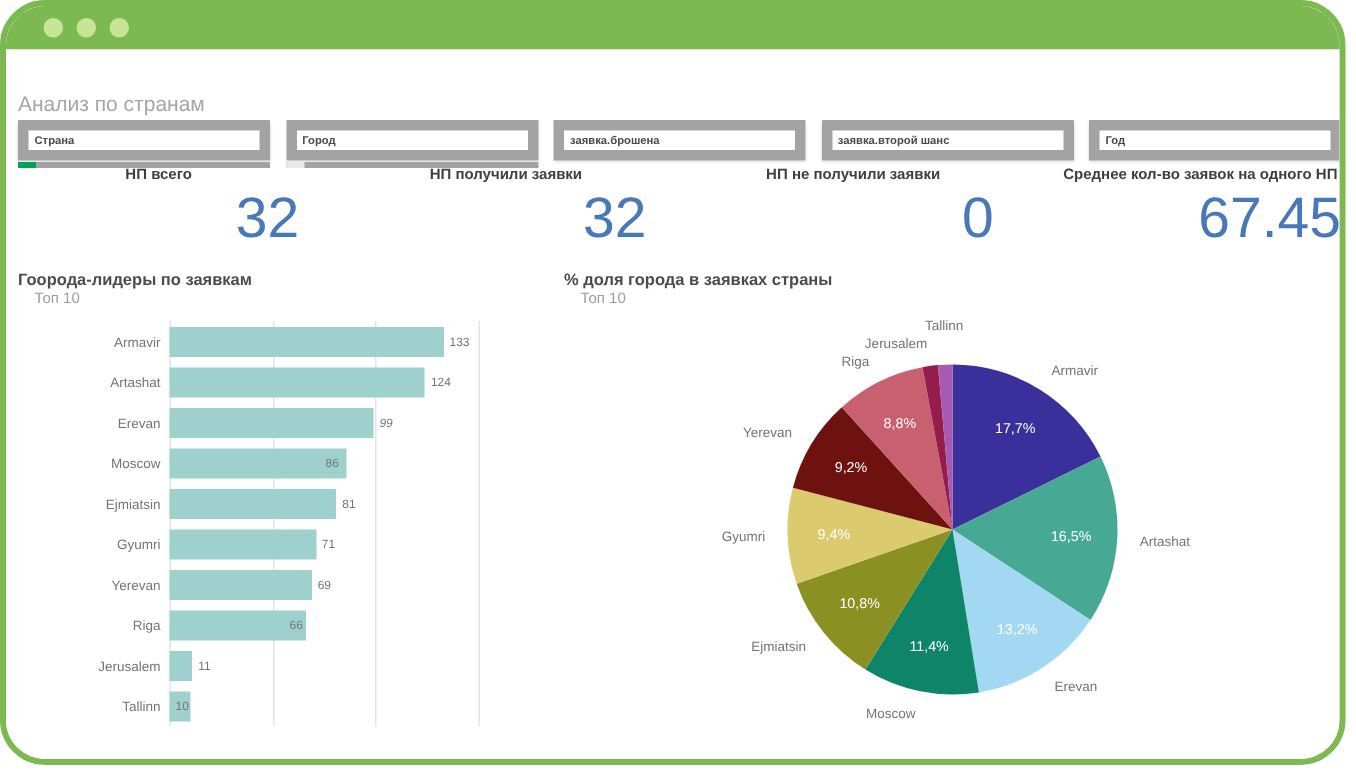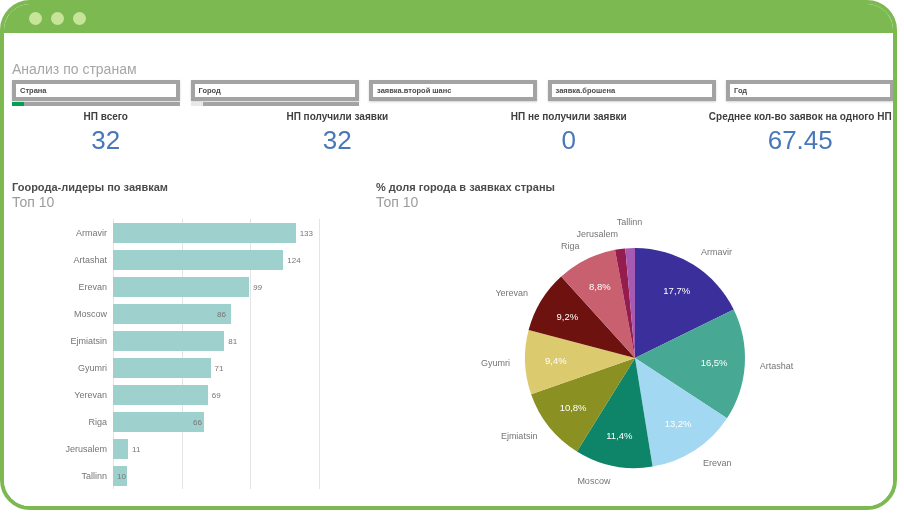--- a/index.html
+++ b/index.html
@@ -3,30 +3,30 @@
 <meta charset="utf-8">
 <style>
   html,body{margin:0;padding:0;background:#ffffff;font-family:"Liberation Sans",sans-serif;}
   .window{position:relative;width:897px;height:510px;border:4px solid #7cb950;border-radius:30px;box-sizing:border-box;background:#fff;overflow:hidden;margin:0;}
   .titlebar{position:absolute;top:-1px;left:-1px;right:-1px;height:30px;background:#7cb950;border-radius:26px 26px 0 0;display:flex;align-items:center;padding-left:26px;gap:9px;}
   .dot{width:13px;height:13px;border-radius:50%;background:#c8e499;}
   .content{position:absolute;top:29px;left:0;right:0;bottom:0;background:#fff;}
   .page-title{position:absolute;left:8px;top:28px;font-size:14px;color:#a6a6a6;}
   .filters{position:absolute;left:8px;top:47px;width:882px;display:flex;justify-content:space-between;}
   .filterbox{width:168px;}
-  .filterbox .box{height:13px;border:4px solid #a3a3a3;background:#fff;box-shadow:0 1px 2px rgba(0,0,0,.18);font-size:7.5px;font-weight:bold;color:#4a4a4a;line-height:13px;padding-left:4px;}
+  .filterbox .box{height:13px;border:7px solid #a3a3a3;background:#fff;box-shadow:0 1px 2px rgba(0,0,0,.18);font-size:7.5px;font-weight:bold;color:#4a4a4a;line-height:13px;padding-left:4px;}
   .filterbox .sbar{height:4px;margin-top:1px;background:#a3a3a3;position:relative;display:none;}
   .filterbox.has-sbar .sbar{display:block;}
   .filterbox .sbar .seg{position:absolute;left:0;top:0;bottom:0;width:12px;}
   .kpis{position:absolute;left:8px;top:78px;width:882px;display:flex;gap:44px;}
   .kpi{flex:1;text-align:center;}
   .kpi-label{font-size:10px;font-weight:bold;color:#3f3f3f;}
-  .kpi-value{font-size:26px;margin-top:3px;}
+  .kpi-value{font-size:38px;margin-top:3px;text-align:right;}
   .panel-title{font-size:11px;font-weight:bold;color:#4c4c4c;}
-  .panel-sub{font-size:14px;color:#9c9c9c;margin-top:1px;}
+  .panel-sub{font-size:10px;color:#9c9c9c;margin-top:1px;margin-left:11px;}
   .bar-panel{position:absolute;left:8px;top:148px;width:360px;}
   .barplot{position:relative;margin-top:9px;height:270px;}
   .grid{position:absolute;left:101px;top:0;width:206px;height:270px;}
   .gridline{position:absolute;top:0;bottom:0;width:1px;background:#e4e4e4;}
   .bar-row{position:relative;height:27px;display:flex;align-items:center;}
   .bar-cat{width:95px;text-align:right;padding-right:6px;font-size:9px;color:#757575;flex:0 0 auto;}
   .bar-track{position:relative;width:206px;height:20px;flex:0 0 auto;}
   .bar-rect{position:absolute;left:0;top:0;height:20px;}
   .bar-val{position:absolute;top:50%;transform:translateY(-50%);font-size:8px;color:#757575;white-space:nowrap;}
   .pie-panel{position:absolute;left:372px;top:148px;width:522px;}
@@ -52,24 +52,24 @@
             <div class="seg" style="background: rgb(0, 161, 81);"></div>
           </div>
         </div>
         <div class="filterbox has-sbar">
           <div class="box">Город</div>
           <div class="sbar">
             <div class="seg" style="background: rgb(232, 232, 232);"></div>
           </div>
         </div>
         <div class="filterbox">
+          <div class="box">заявка.брошена</div>
+        </div>
+        <div class="filterbox">
           <div class="box">заявка.второй шанс</div>
-        </div>
-        <div class="filterbox">
-          <div class="box">заявка.брошена</div>
         </div>
         <div class="filterbox">
           <div class="box">Год</div>
         </div>
       </div>
     <div class="kpis">
         <div class="kpi">
           <div class="kpi-label">НП всего</div>
           <div class="kpi-value" style="color: rgb(72, 120, 184);">32</div>
         </div>

